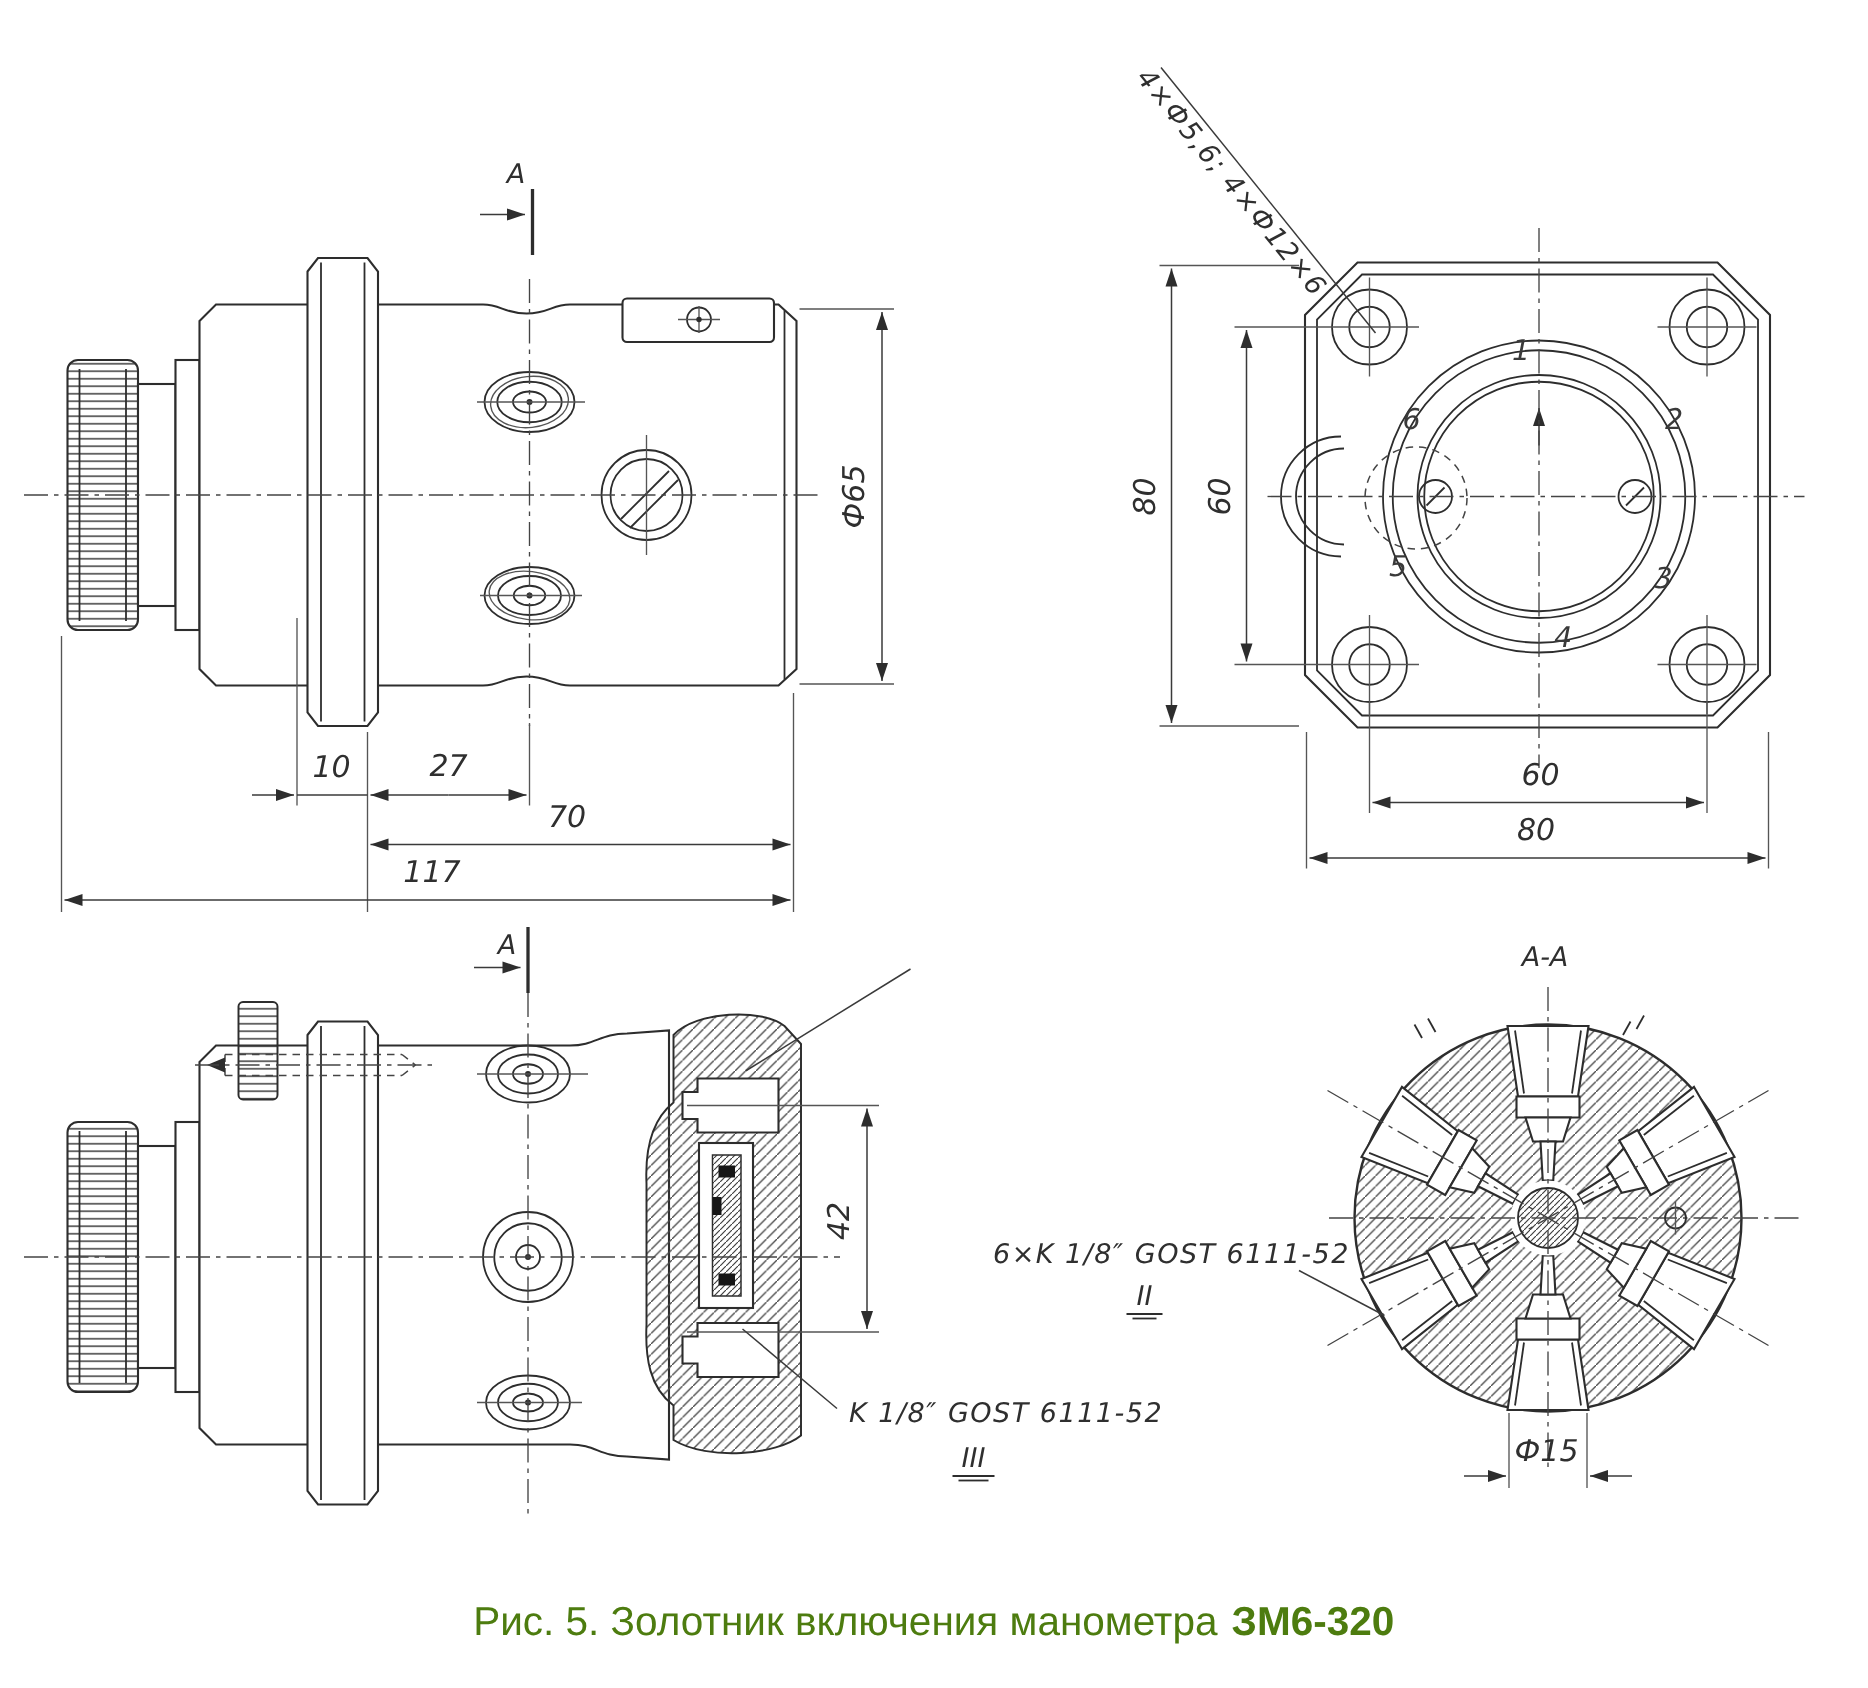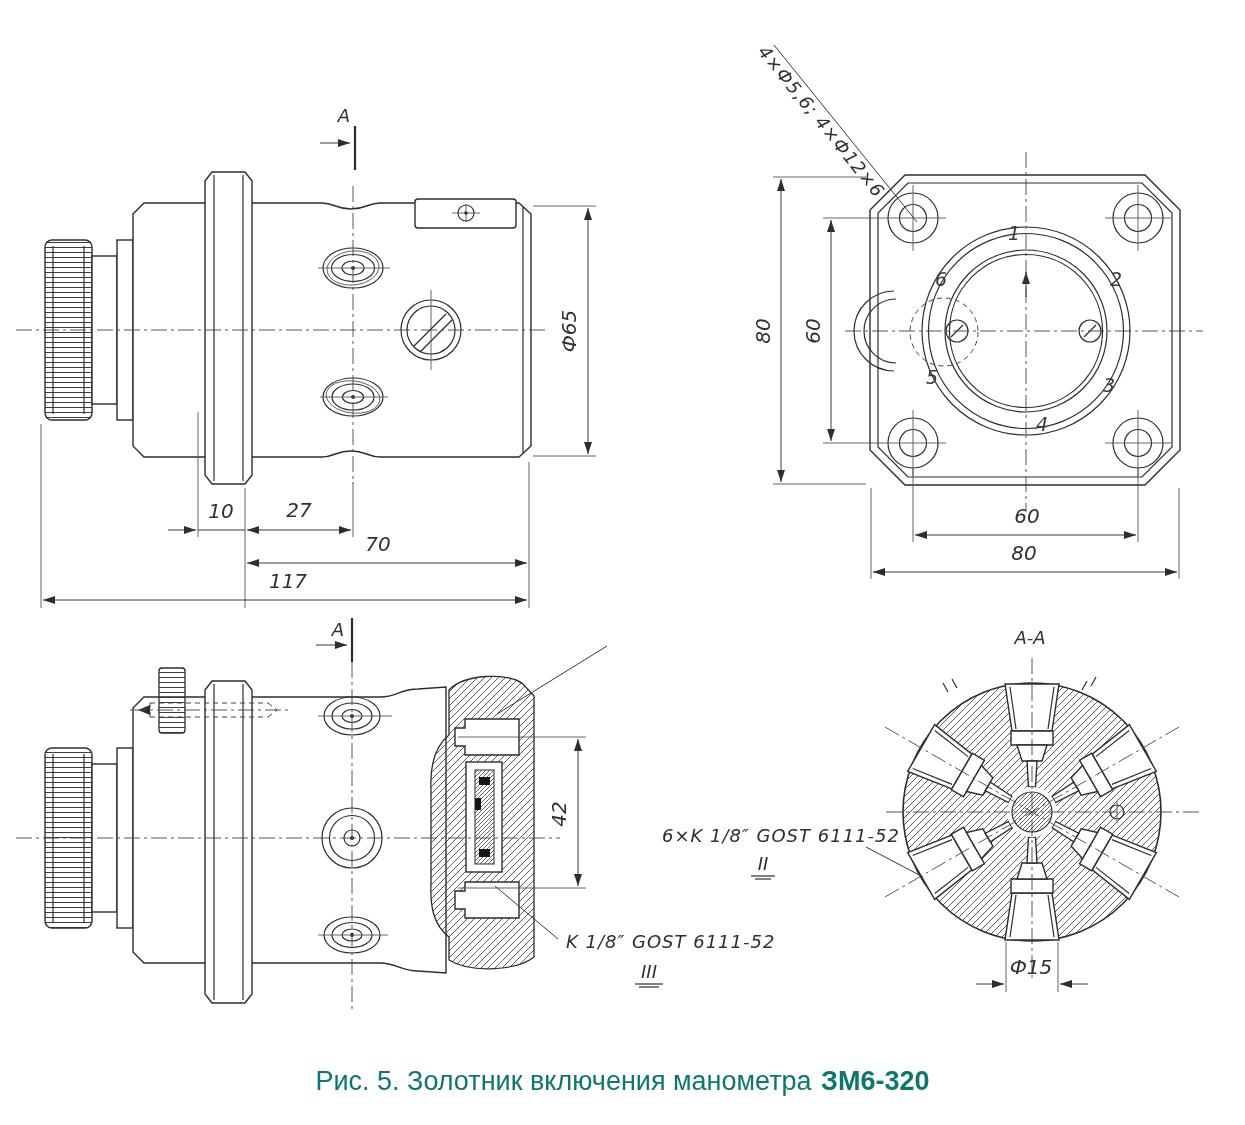--- a/index.html
+++ b/index.html
@@ -5,21 +5,21 @@
   html,body{margin:0;padding:0;background:#ffffff;}
   .stage{position:relative;width:1245px;height:1125px;background:#ffffff;overflow:hidden;
          font-family:"Liberation Sans", sans-serif;}
   svg text{font-family:"DejaVu Sans", sans-serif;}
   .dim{font-size:20px;font-style:italic;fill:#2f2f2f;}
   .dimsm{font-size:18px;font-style:italic;fill:#2f2f2f;}
   .poslbl{font-size:19px;font-style:italic;fill:#3a3a3a;}
   .seclbl{font-size:18px;font-style:italic;fill:#2f2f2f;}
   .note{font-size:18px;font-style:italic;fill:#2f2f2f;letter-spacing:1px;}
   .caption{position:absolute;left:0;right:0;top:1066px;text-align:center;
-           font-size:27px;color:#0f766e;}
+           font-size:27px;color:#4d7c0f;}
   .caption .model{font-weight:bold;margin-left:0.35em;}
   .ol{fill:#ffffff;stroke:#2d2d2d;stroke-width:1.4;}
   .ln{stroke:#2d2d2d;stroke-width:1.2;fill:none;}
   .thin{stroke:#555;stroke-width:0.9;fill:none;}
   .cl{stroke:#444;stroke-width:0.9;fill:none;stroke-dasharray:16 4 3 4;}
   .dash{stroke:#444;stroke-width:1;fill:none;stroke-dasharray:5 4;}
   .dimln{stroke:#3a3a3a;stroke-width:1;fill:none;}
 </style>
 </head>
 <body>

